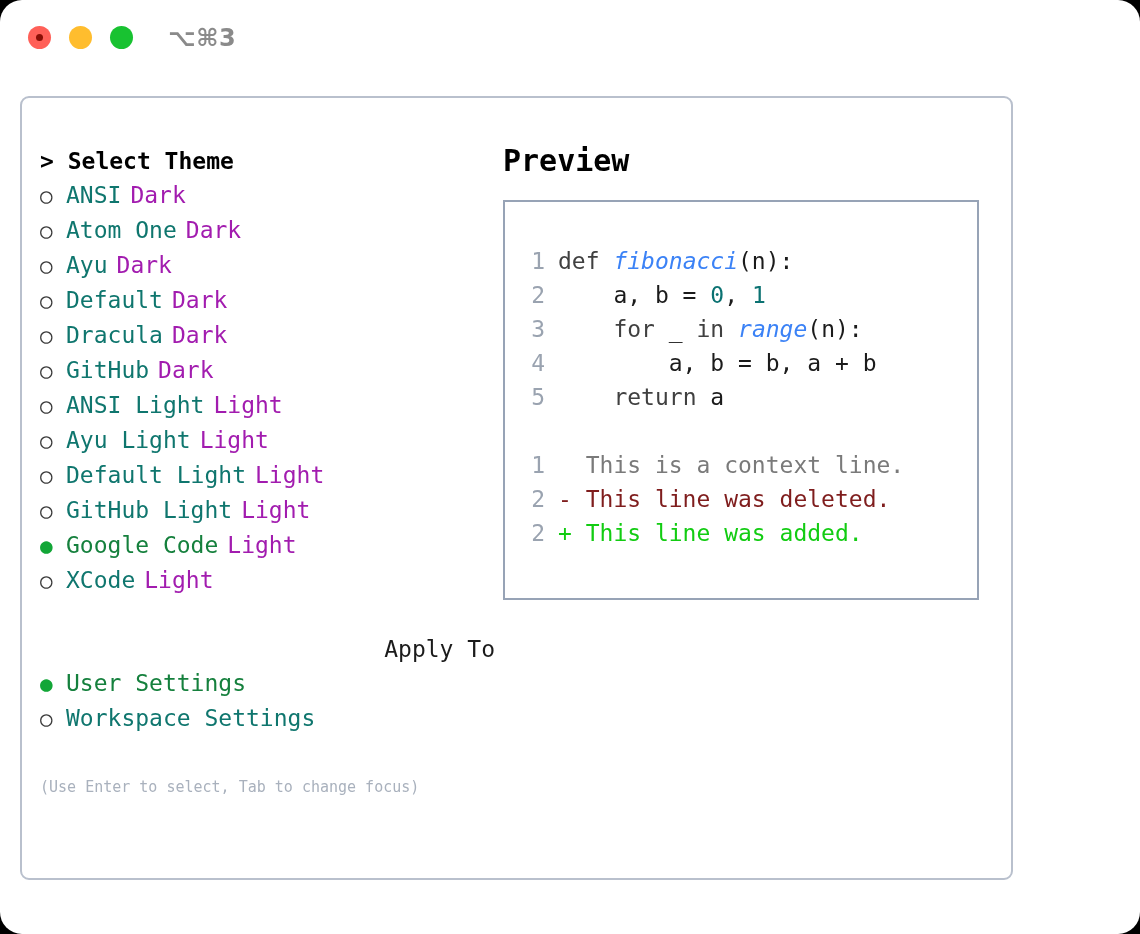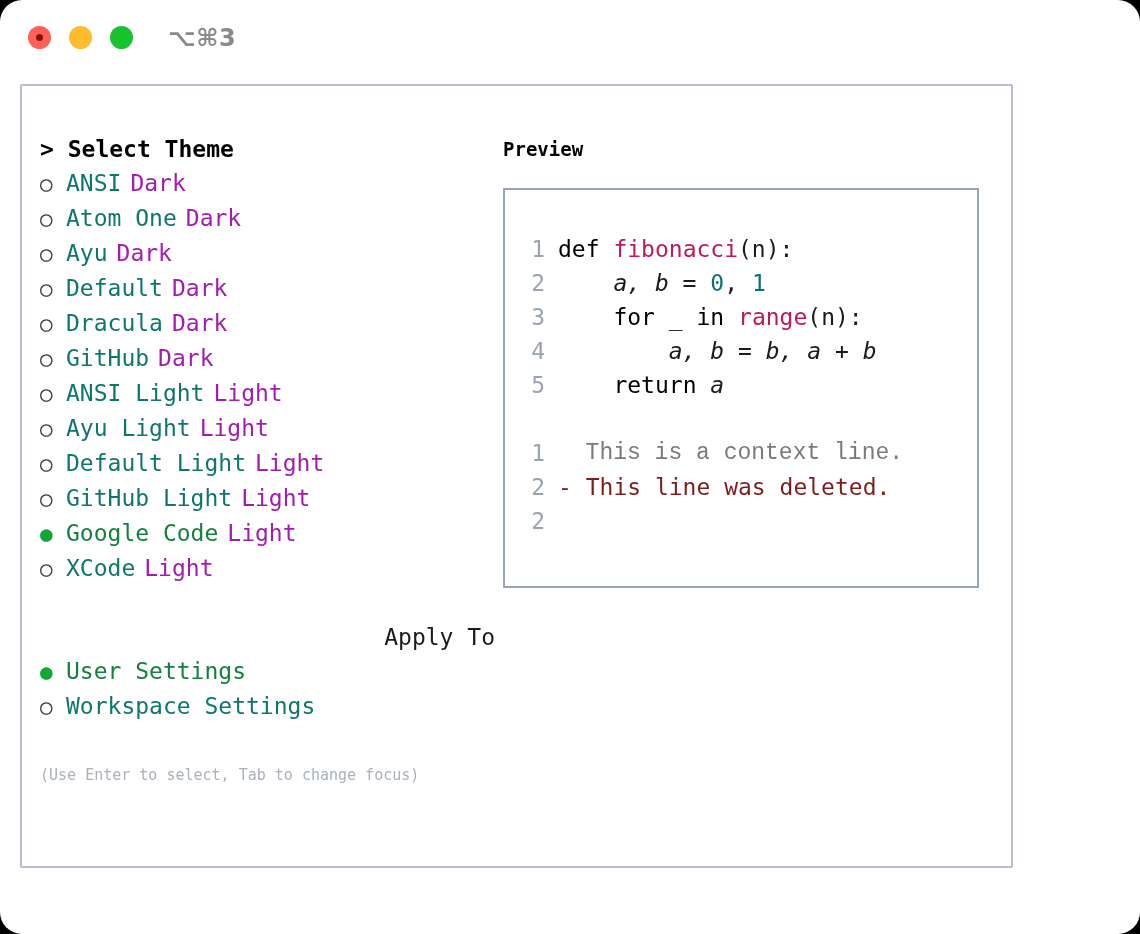--- a/index.html
+++ b/index.html
@@ -70,25 +70,25 @@
     font-weight: 700;
     color: #8a8a8a;
     letter-spacing: 0.5px;
     white-space: nowrap;
   }
 
   
   .panel {
     position: absolute;
     left: 20px;
-    top: 84px;
+    top: 96px;
     width: 993px;
     height: 784px;
     border: 2px solid #b9c0cd;
-    border-radius: 2px;
+    border-radius: 9px;
     box-sizing: border-box;
     background: #ffffff;
   }
 
   .panel-inner {
     position: absolute;
     left: 0; top: 0;
     width: 100%;
     height: 100%;
   }
@@ -152,21 +152,21 @@
   }
 
   
   .right-col {
     position: absolute;
     left: 481px;
     top: 46px;
     width: 490px;
   }
   .preview-title {
-    font-size: 19px;
+    font-size: 30px;
     line-height: 34px;
     font-weight: 700;
     color: #000000;
   }
 
   .preview-box {
     margin-top: 22px;
     width: 476px;
     height: 400px;
     border: 2px solid #97a3b6;
@@ -184,28 +184,28 @@
   }
   .lineno {
     width: 30px;
     flex: 0 0 30px;
     text-align: right;
     color: #9aa3b0;
     margin-right: 13px;
   }
   .code-text { color: #1b1b1b; }
 
-  .tok-kw   { color: #000000; }
-  .tok-fn   { color: #be185d; }
+  .tok-kw   { color: #404040; }
+  .tok-fn   { color: #3b82f6; font-style: italic; }
   .tok-num  { color: #0b7272; }
   .tok-punc { color: #1b1b1b; }
-  .tok-id   { color: #1b1b1b; font-style: italic; }
+  .tok-id   { color: #1b1b1b; }
 
   .diff-gap { height: 34px; }
-  .diff-ctx { color: #7a7a7a; font-family: Liberation Mono, monospace; }
+  .diff-ctx { color: #7a7a7a; }
   .diff-del { color: #7f1d1d; }
   .diff-add { color: #12cc12; }
 </style>
 </head>
 <body>
 
 <div class="window">
 
   <div class="titlebar">
     <div class="traffic-lights">
@@ -257,20 +257,20 @@
               <div class="code-line"><span class="lineno">1</span><span class="code-text"><span class="tok-kw">def </span><span class="tok-fn">fibonacci</span><span class="tok-punc">(n):</span></span></div>
               <div class="code-line"><span class="lineno">2</span><span class="code-text"><span class="tok-id">    a, b = </span><span class="tok-num">0</span><span class="tok-punc">, </span><span class="tok-num">1</span></span></div>
               <div class="code-line"><span class="lineno">3</span><span class="code-text"><span class="tok-id">    </span><span class="tok-kw">for</span><span class="tok-id"> _ </span><span class="tok-kw">in</span><span class="tok-id"> </span><span class="tok-fn">range</span><span class="tok-punc">(n):</span></span></div>
               <div class="code-line"><span class="lineno">4</span><span class="code-text"><span class="tok-id">        a, b = b, a + b</span></span></div>
               <div class="code-line"><span class="lineno">5</span><span class="code-text"><span class="tok-id">    </span><span class="tok-kw">return</span><span class="tok-id"> a</span></span></div>
             </div>
           <div class="diff-gap"></div>
           <div id="diff-block">
               <div class="code-line"><span class="lineno">1</span><span class="diff-ctx">  This is a context line.</span></div>
               <div class="code-line"><span class="lineno">2</span><span class="diff-del">- This line was deleted.</span></div>
-              <div class="code-line"><span class="lineno">2</span></div>
+              <div class="code-line"><span class="lineno">2</span><span class="diff-add">+ This line was added.</span></div>
             </div>
         </div>
       </div>
 
     </div>
   </div>
 </div>
 
 </body></html>

